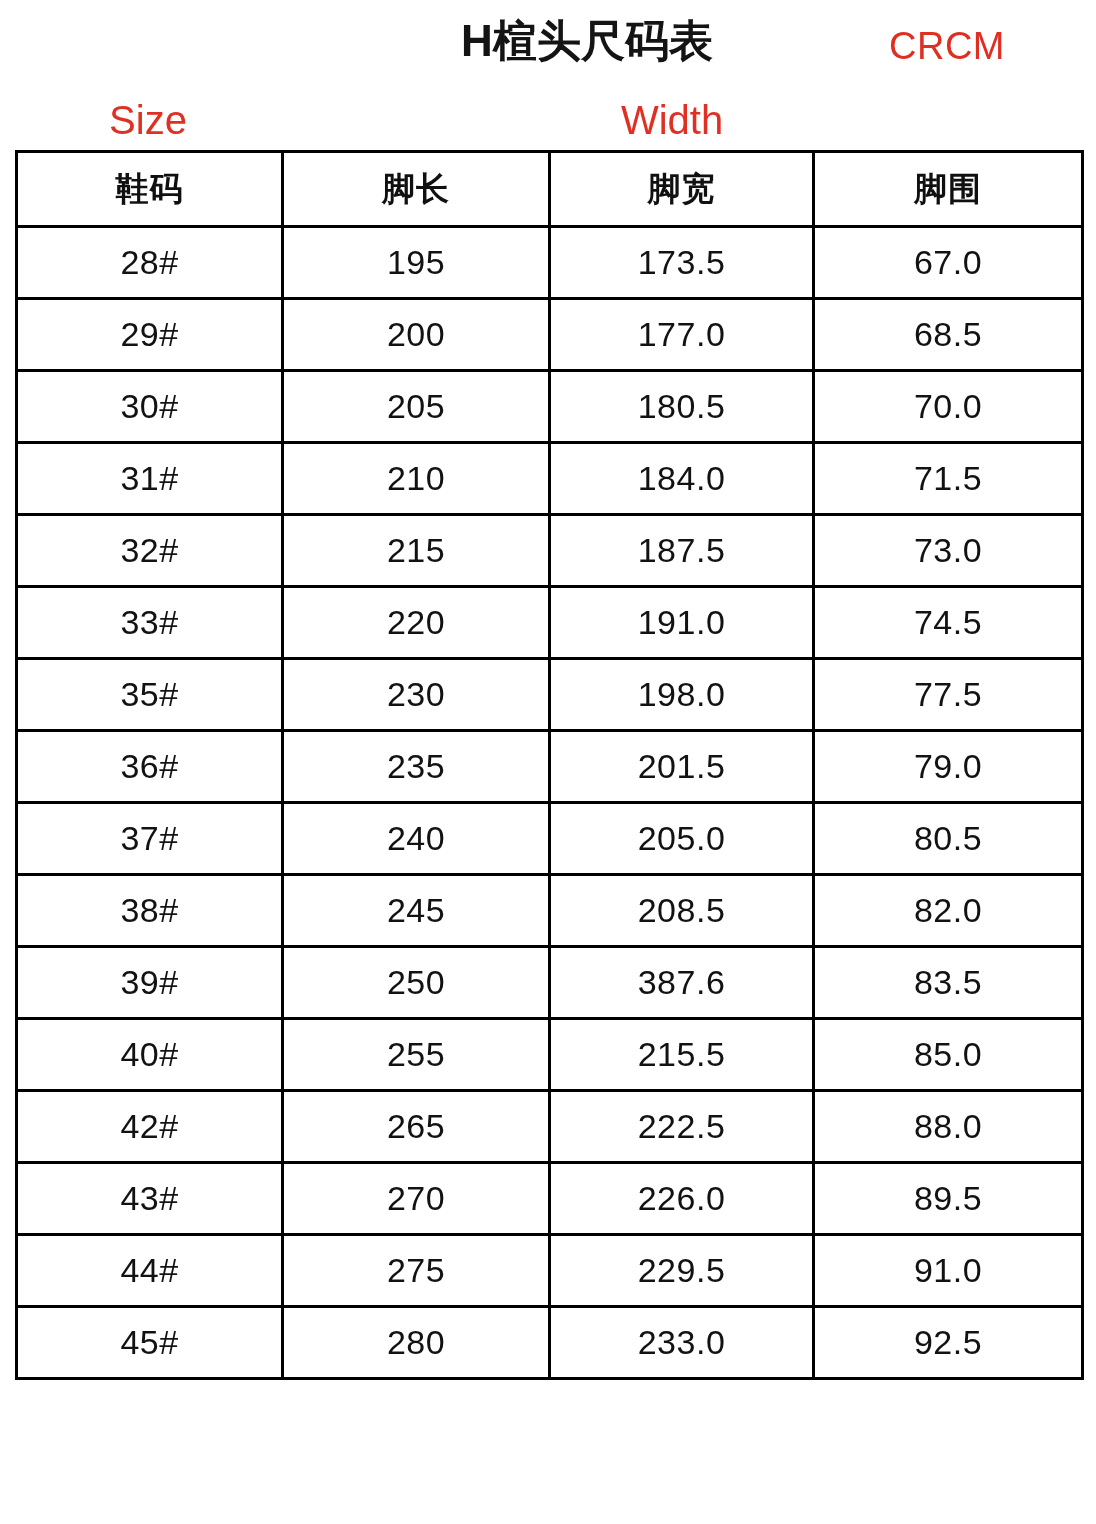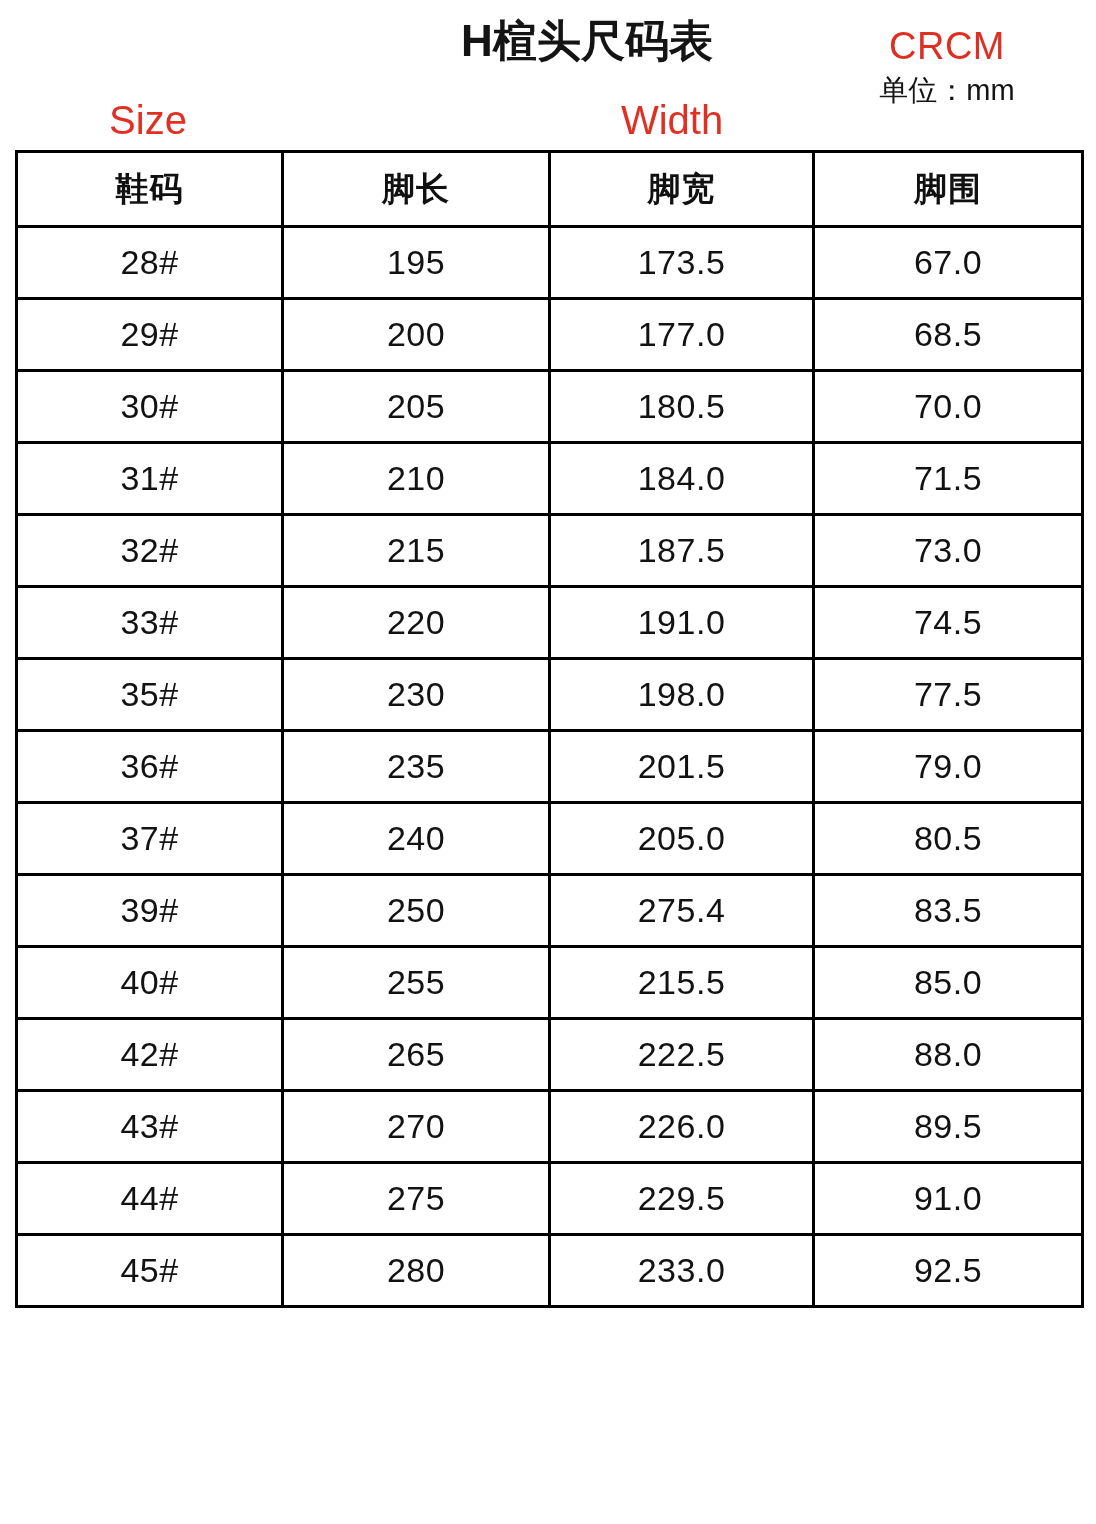--- a/index.html
+++ b/index.html
@@ -124,21 +124,20 @@
 </style>
 </head>
 <body>
 
 <div id="header-band">
 
   <div id="chart-title"><span id="chart-title-inner">H楦头尺码表</span></div>
 
   <div id="brand-block">
     <div id="brand-name">CRCM</div>
-    <div id="unit-note">单位：mm</div>
   </div>
 
   <div class="col-caption" id="caption-size">Size</div>
   <div class="col-caption" id="caption-width">Width</div>
 
 </div>
 
 <div id="size-table-wrap">
   <table id="size-table">
     <colgroup>
@@ -204,23 +203,29 @@
           <td>201.5</td>
           <td>79.0</td>
         </tr>
         <tr>
           <td>37#</td>
           <td>240</td>
           <td>205.0</td>
           <td>80.5</td>
         </tr>
         <tr>
+          <td>38#</td>
+          <td>245</td>
+          <td>208.5</td>
+          <td>82.0</td>
+        </tr>
+        <tr>
           <td>39#</td>
           <td>250</td>
-          <td>275.4</td>
+          <td>387.6</td>
           <td>83.5</td>
         </tr>
         <tr>
           <td>40#</td>
           <td>255</td>
           <td>215.5</td>
           <td>85.0</td>
         </tr>
         <tr>
           <td>42#</td>

